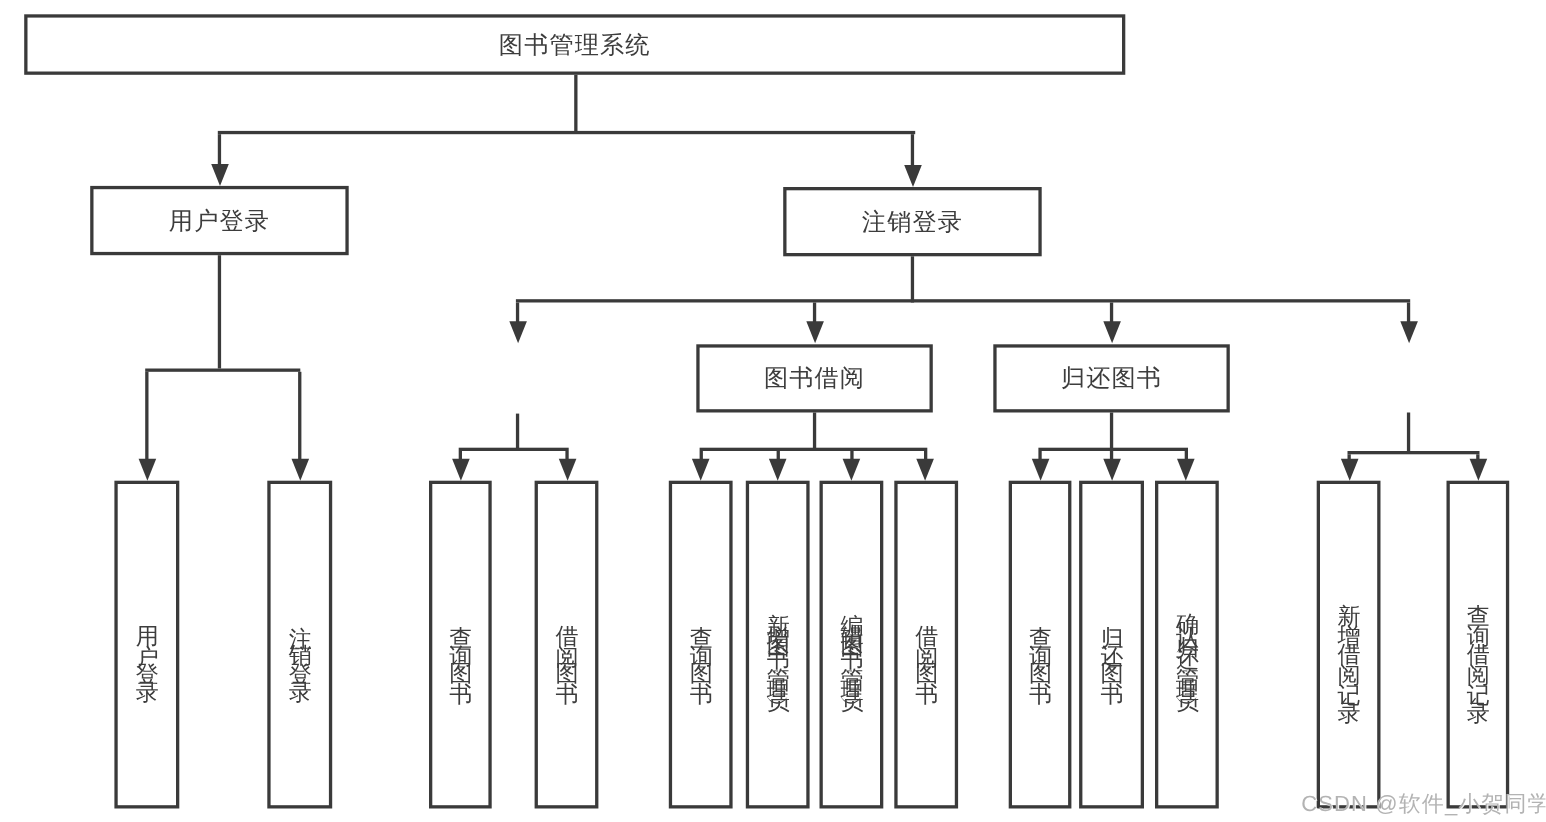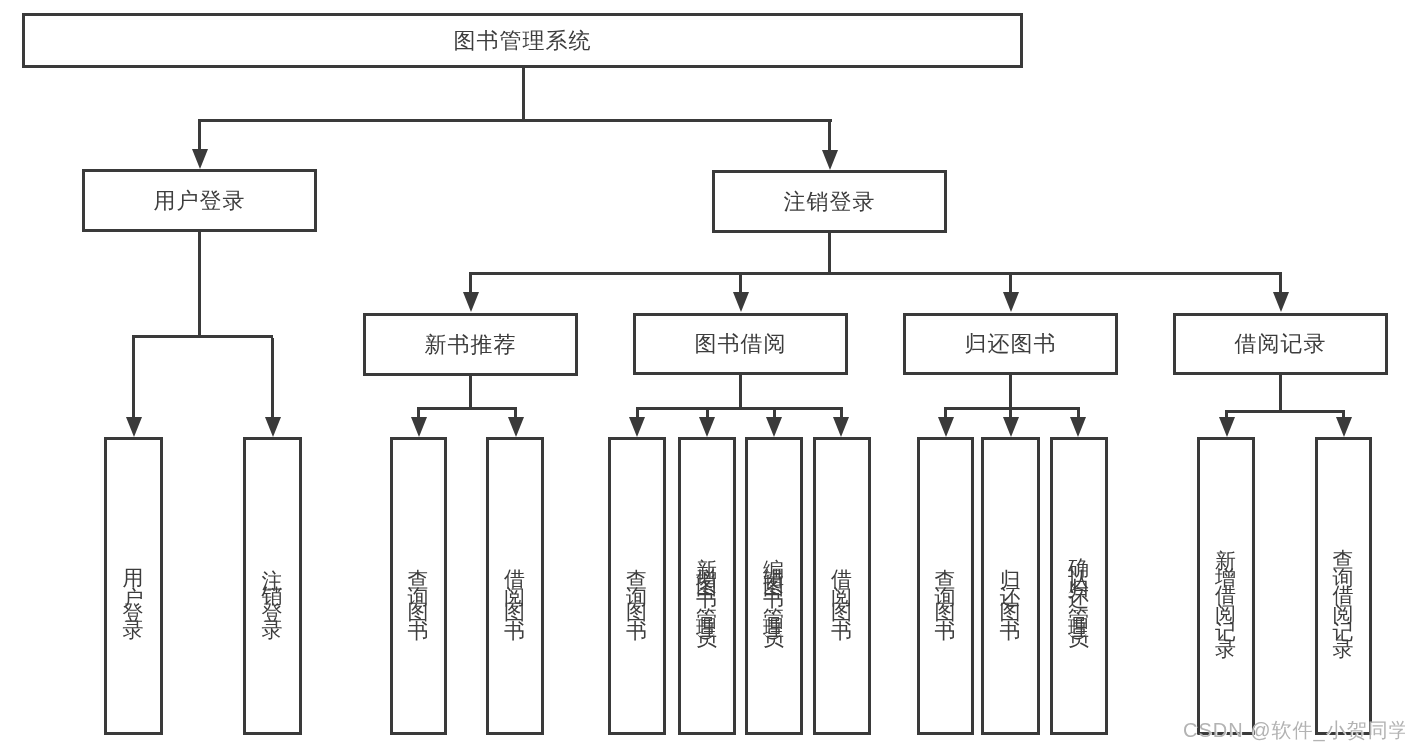--- a/index.html
+++ b/index.html
@@ -71,31 +71,25 @@
     <span class="lbl">图书管理系统</span>
   </div>
 
   <div class="box hbox" id="n-user-login">
     <span class="lbl">用户登录</span>
   </div>
   <div class="box hbox" id="n-book-mgmt">
     <span class="lbl">注销登录</span>
   </div>
 
-  <div class="box hbox" id="n-new-book-rec">
-    <span class="lbl">新书推荐</span>
-  </div>
   <div class="box hbox" id="n-book-borrow">
     <span class="lbl">图书借阅</span>
   </div>
   <div class="box hbox" id="n-current-borrow">
     <span class="lbl">归还图书</span>
-  </div>
-  <div class="box hbox" id="n-borrow-records">
-    <span class="lbl">借阅记录</span>
   </div>
 
   <div class="box vbox" id="n-leaf-user-login">
     <span class="vtext" style="letter-spacing: 17px;">用户登录</span>
   </div>
   <div class="box vbox" id="n-leaf-logout">
     <span class="vtext" style="letter-spacing: 17px;">注销登录</span>
   </div>
   <div class="box vbox" id="n-leaf-nbr-query">
     <span class="vtext" style="letter-spacing: 17px;">查询图书</span>

